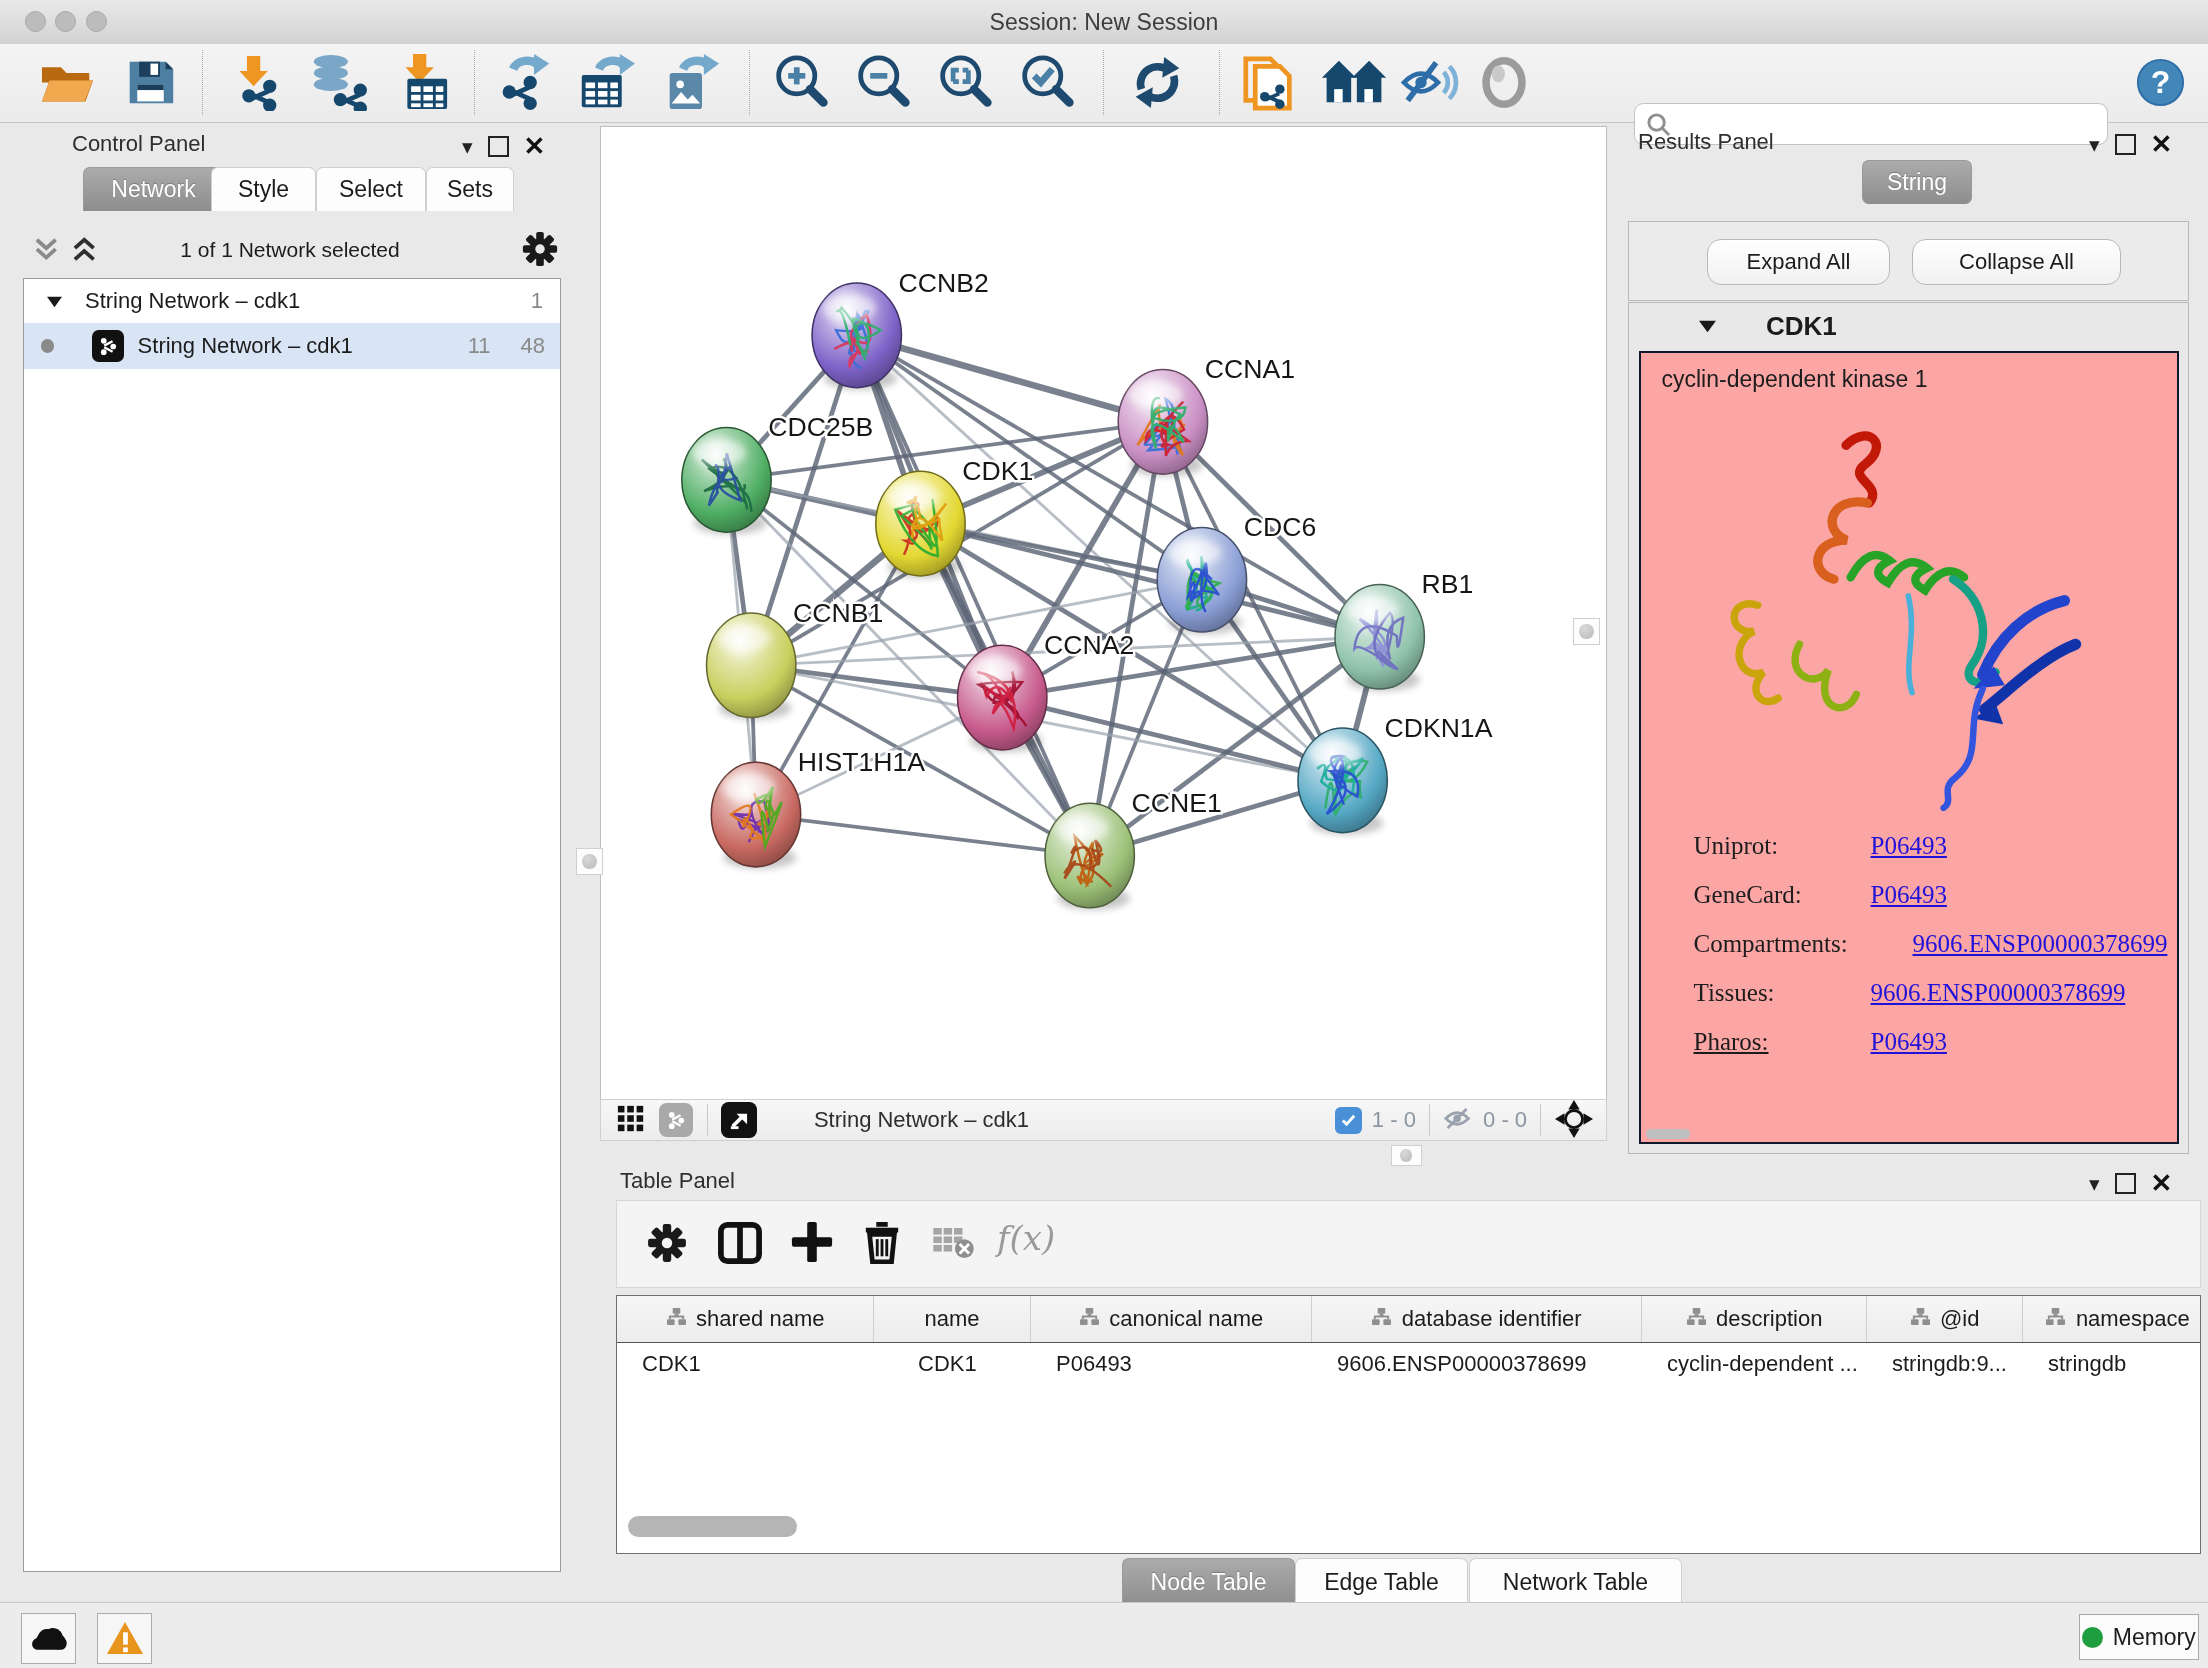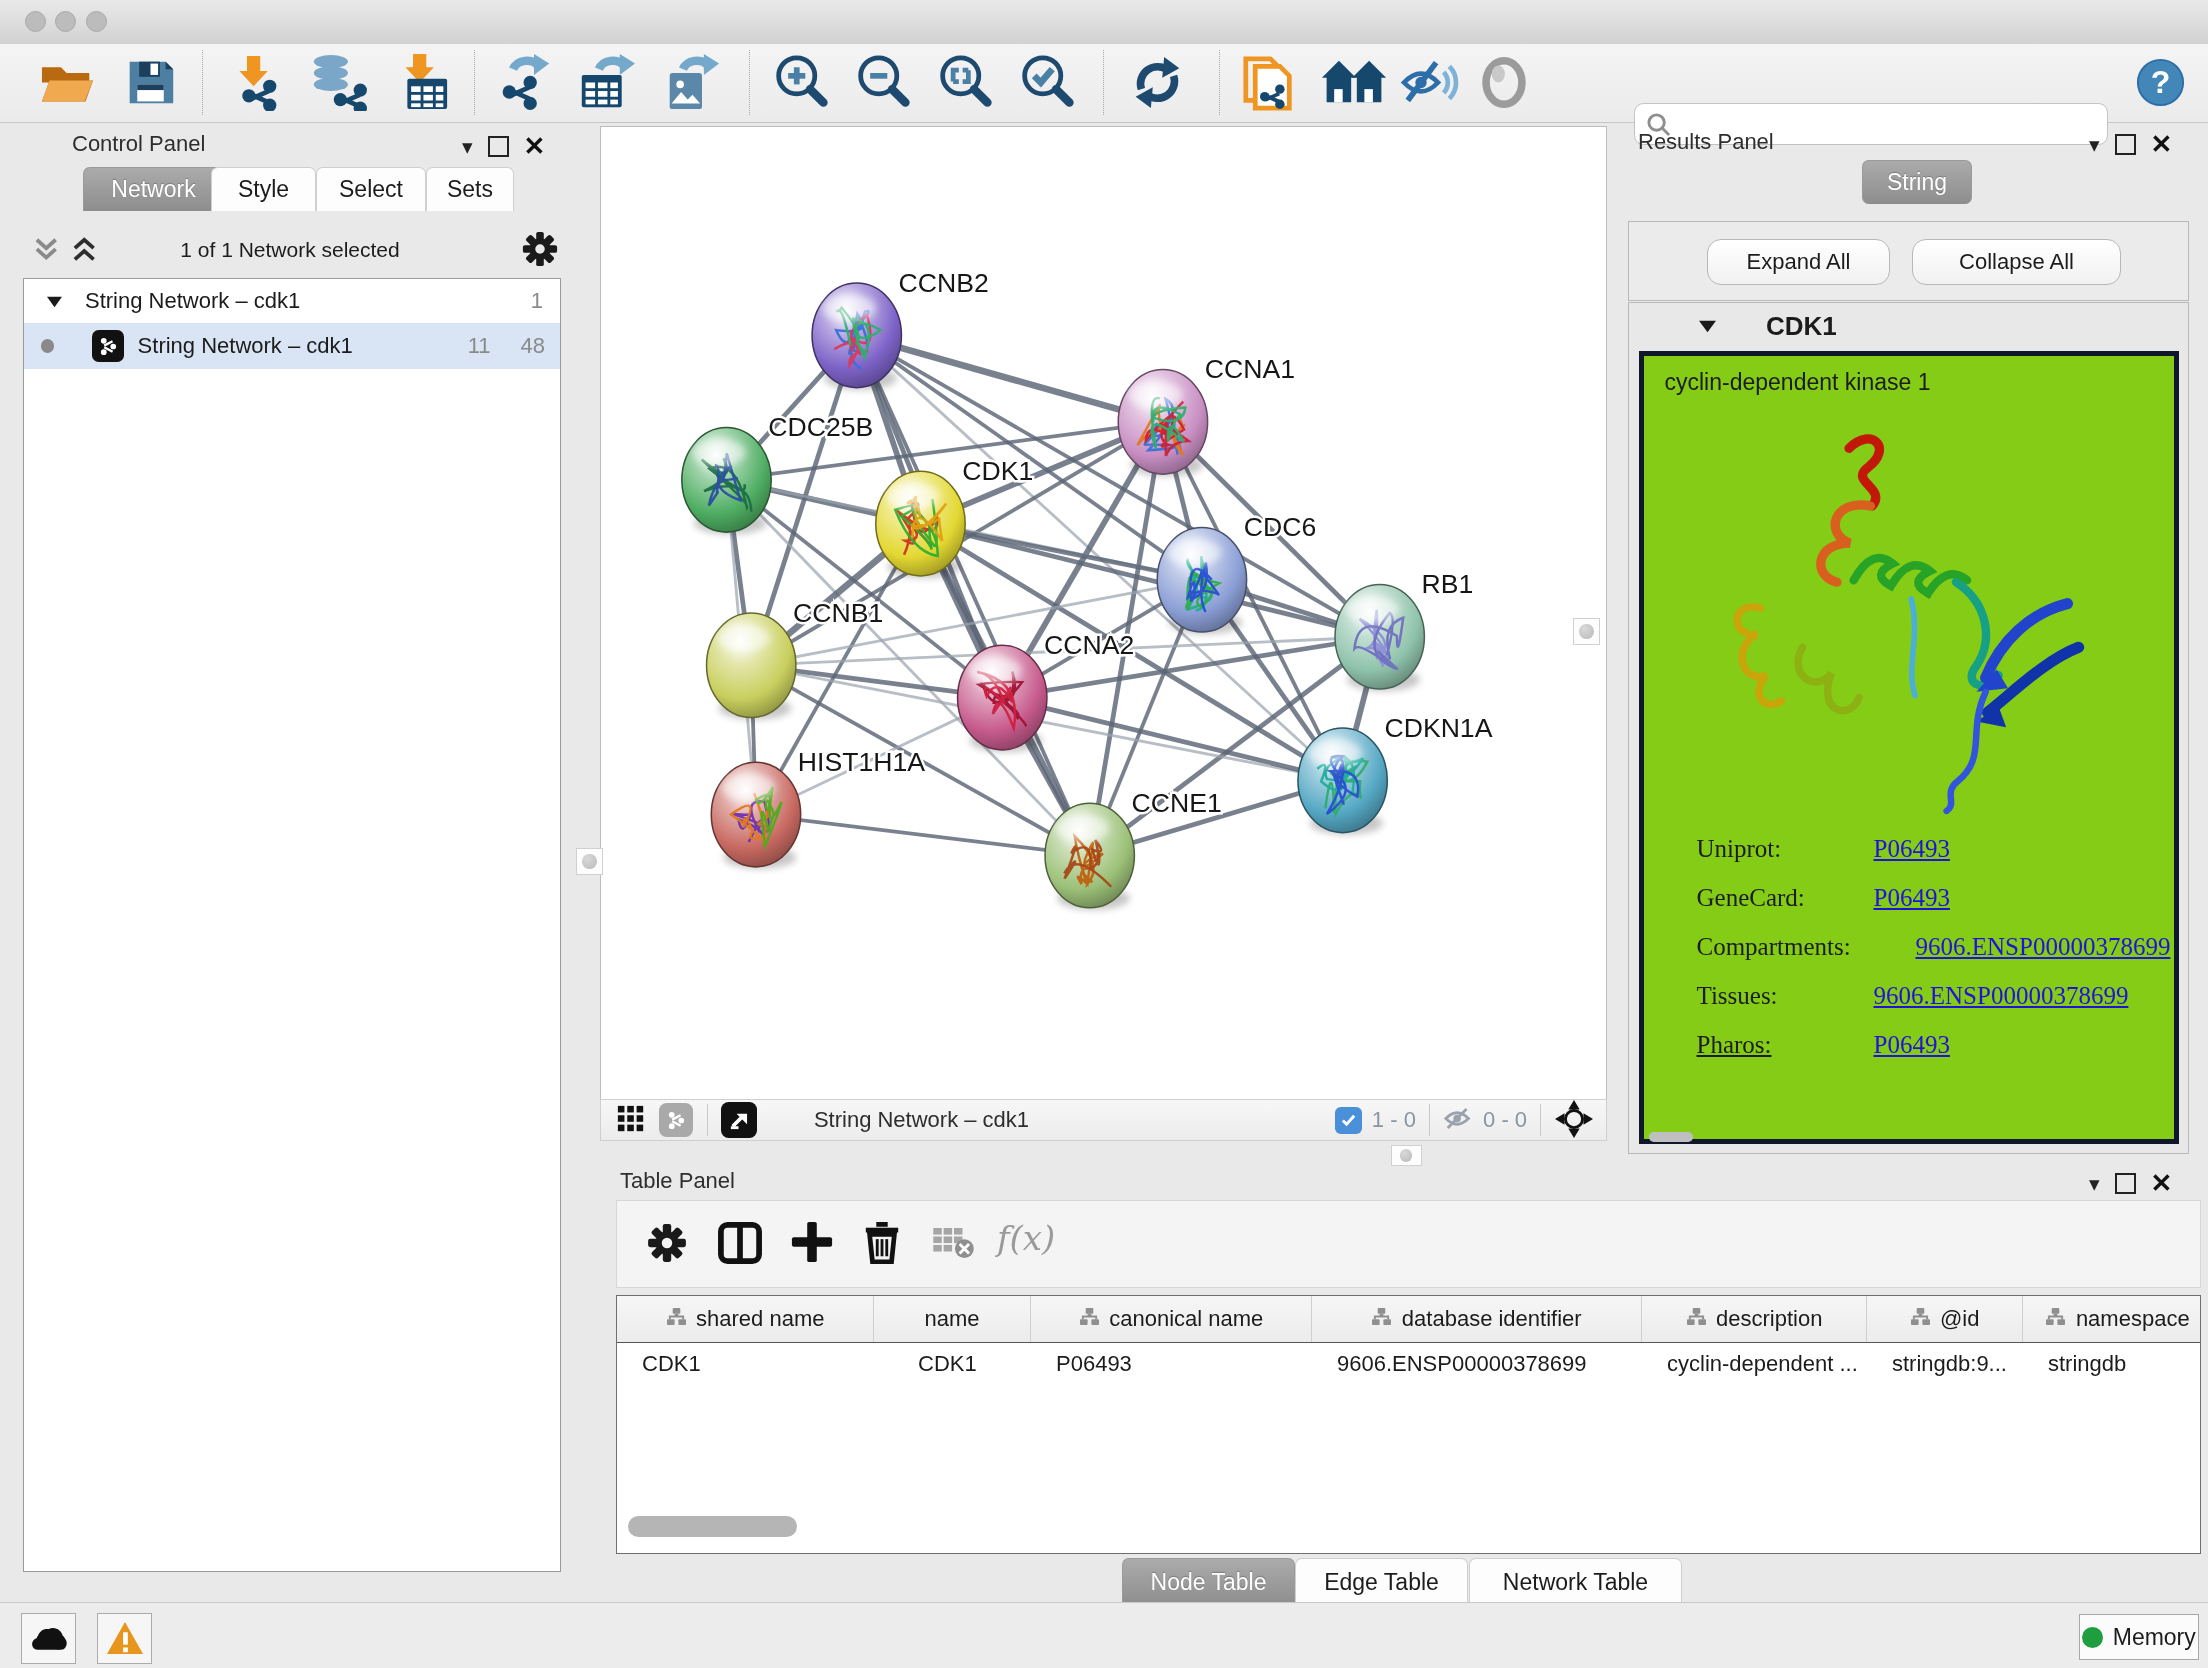--- a/index.html
+++ b/index.html
@@ -62,20 +62,21 @@
   .netlabel{font-size:22px;color:#2e2e2e;}
   .graytxt{color:#8b95a1;font-size:22px;}
 </style>
 </head>
 <body>
 
 <div class="abs titlebar">
   <div class="abs tl" style="left:25px"></div>
   <div class="abs tl" style="left:55px"></div>
   <div class="abs tl" style="left:86px"></div>
+  <div class="abs wtitle">Session: New Session</div>
 </div>
 
 <div class="abs toolbar">
   <div class="abs tbtn" style="left:38px">
     <svg width="59" height="53" viewBox="0 0 62 56">
         <path d="M4 12 h20 l6 6 h24 v10 H4z" fill="#b96a10"></path>
         <path d="M4 12 v36 l8-22 h46 l-8 22 H4z" fill="#b96a10"></path>
         <path d="M12 26 h46 l-9 22 H4z" fill="#f0a94f"></path>
       </svg>
   </div>
@@ -688,21 +689,21 @@
   <div class="btn abs" style="left:78px;top:17px;width:181px;height:44px">Expand All</div>
   <div class="btn abs" style="left:283px;top:17px;width:207px;height:44px">Collapse All</div>
 </div>
 <div class="abs rbox" style="left:1628px;top:302px;width:561px;height:852px;background:#e8e8e8">
   <div style="height:46px;display:flex;align-items:center">
     <svg width="21" height="17" viewBox="0 0 22 18" style="margin-left:68px">
         <polygon points="2,3 20,3 11,15" fill="#1a1a1a"></polygon>
       </svg>
     <span style="margin-left:48px;font-size:26px;font-weight:bold">CDK1</span>
   </div>
-  <div class="abs" style="left:9.5px;top:48px;width:540px;height:793px;background:#84cc16;border:5px solid #0f172a;box-sizing:border-box">
+  <div class="abs" style="left:9.5px;top:48px;width:540px;height:793px;background:#fca5a5;border:2px solid #0f172a;box-sizing:border-box">
     <div style="margin:13.3px 0 0 21px;font-size:23px">cyclin-dependent kinase 1</div>
     <svg width="447" height="409" viewBox="0 0 470 440" style="margin:17px 0 0 28.5px">
       <path d="M185 38 C210 14 232 38 206 58 C184 74 226 80 210 100" fill="none" stroke="#c21807" stroke-width="10" stroke-linecap="round"></path>
       <path d="M208 100 C168 92 158 130 186 140 C148 140 146 176 172 182" fill="none" stroke="#d95f1e" stroke-width="10" stroke-linecap="round"></path>
       <path d="M90 210 C58 200 56 242 86 238 C58 252 70 292 96 282 C78 302 94 322 112 310" fill="none" stroke="#c9a40a" stroke-width="8" stroke-linecap="round"></path>
       <path d="M135 252 C118 282 150 302 166 280 C150 322 186 332 196 306" fill="none" stroke="#8db012" stroke-width="8" stroke-linecap="round"></path>
       <path d="M190 180 q20 -36 42 -18 q-24 12 -2 24 q20 -34 42 -16 q-24 12 -2 24 q20 -32 42 -14" fill="none" stroke="#27a327" stroke-width="9" stroke-linecap="round"></path>
       <path d="M300 182 C332 202 342 242 322 272 C306 292 332 302 346 282" fill="none" stroke="#16a085" stroke-width="9" stroke-linecap="round"></path>
       <path d="M420 205 C380 215 348 245 332 285" fill="none" stroke="#2244cc" stroke-width="12" stroke-linecap="round"></path>
       <polygon points="322,300 344,276 356,296" fill="#2244cc"></polygon>

